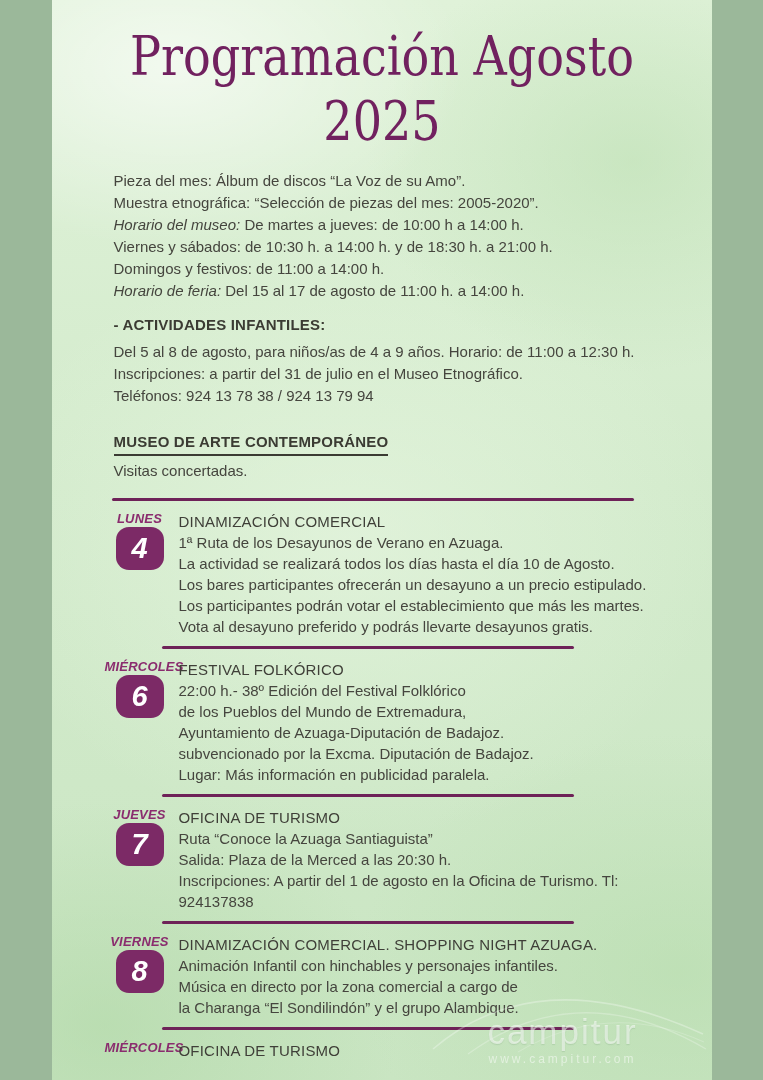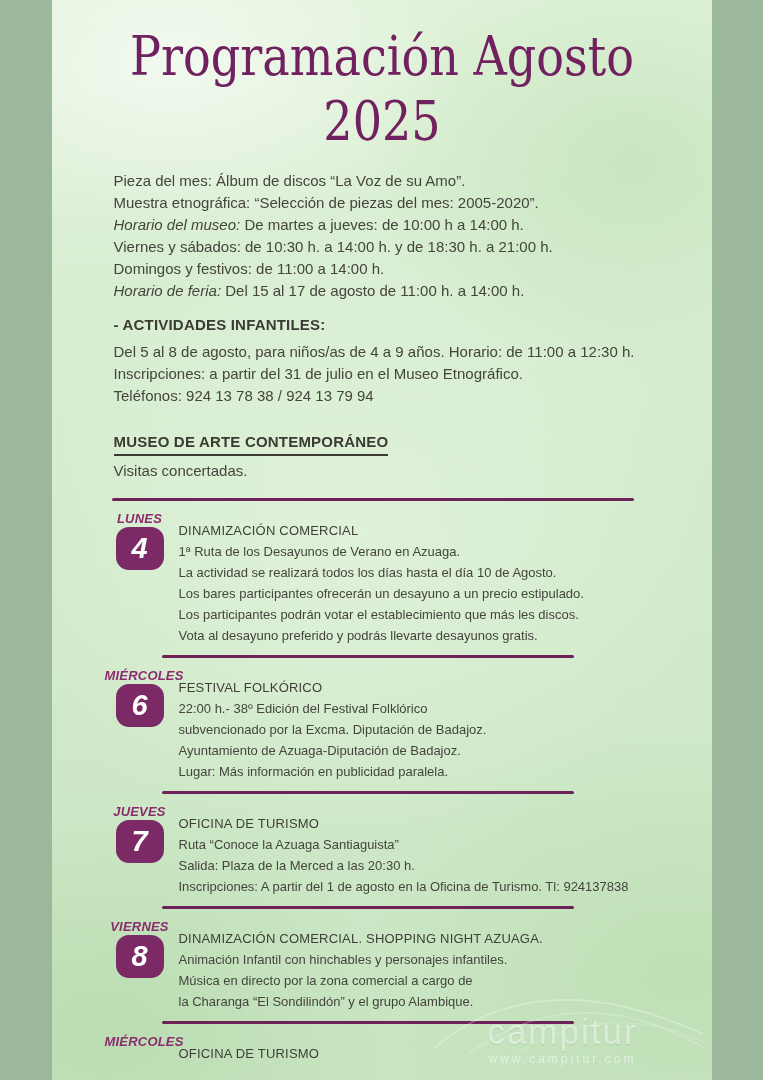--- a/index.html
+++ b/index.html
@@ -61,21 +61,21 @@
   .day-name{
     font-size:13px;font-weight:bold;font-style:italic;
     color:#8a2c6e;letter-spacing:0.2px;line-height:15px;text-align:center;
   }
   .day-badge{
     display:inline-block;width:48px;height:43px;line-height:43px;
     margin-top:1px;border-radius:13px;background:#7c2a66;
     color:#ffffff;font-weight:bold;font-style:italic;font-size:29px;
     text-align:center;
   }
-  .event-body{flex:1 1 auto;padding-left:4px;font-size:13px;line-height:21px;margin-top:9px;}
+  .event-body{flex:1 1 auto;padding-left:4px;font-size:15px;line-height:21px;}
   .event-title{color:#3f3f38;letter-spacing:0.2px;}
 
   
   .watermark{
     position:absolute;right:4px;bottom:6px;width:280px;height:120px;
     text-align:center;pointer-events:none;
   }
   .watermark svg{position:absolute;left:0;top:0;}
   .wm-logo{
     position:absolute;left:0;right:10px;bottom:22px;
@@ -123,36 +123,37 @@
     <div class="event">
       <div class="event-day">
         <div class="day-name">LUNES</div>
         <div class="day-badge">4</div>
       </div>
       <div class="event-body">
         <div class="event-title">DINAMIZACIÓN COMERCIAL</div>
         <div class="event-line">1ª Ruta de los Desayunos de Verano en Azuaga.</div>
         <div class="event-line">La actividad se realizará todos los días hasta el día 10 de Agosto.</div>
         <div class="event-line">Los bares participantes ofrecerán un desayuno a un precio estipulado.</div>
-        <div class="event-line">Los participantes podrán votar el establecimiento que más les discos.</div>
+        <div class="event-line">Los participantes podrán votar el establecimiento que más les martes.</div>
         <div class="event-line">Vota al desayuno preferido y podrás llevarte desayunos gratis.</div>
       </div>
     </div>
     <div class="divider between"></div>
 
     <div class="event">
       <div class="event-day">
         <div class="day-name">MIÉRCOLES</div>
         <div class="day-badge">6</div>
       </div>
       <div class="event-body">
         <div class="event-title">FESTIVAL FOLKÓRICO</div>
         <div class="event-line">22:00 h.- 38º Edición del Festival Folklórico</div>
+        <div class="event-line">de los Pueblos del Mundo de Extremadura,</div>
+        <div class="event-line">Ayuntamiento de Azuaga-Diputación de Badajoz.</div>
         <div class="event-line">subvencionado por la Excma. Diputación de Badajoz.</div>
-        <div class="event-line">Ayuntamiento de Azuaga-Diputación de Badajoz.</div>
         <div class="event-line">Lugar: Más información en publicidad paralela.</div>
       </div>
     </div>
     <div class="divider between"></div>
 
     <div class="event">
       <div class="event-day">
         <div class="day-name">JUEVES</div>
         <div class="day-badge">7</div>
       </div>

